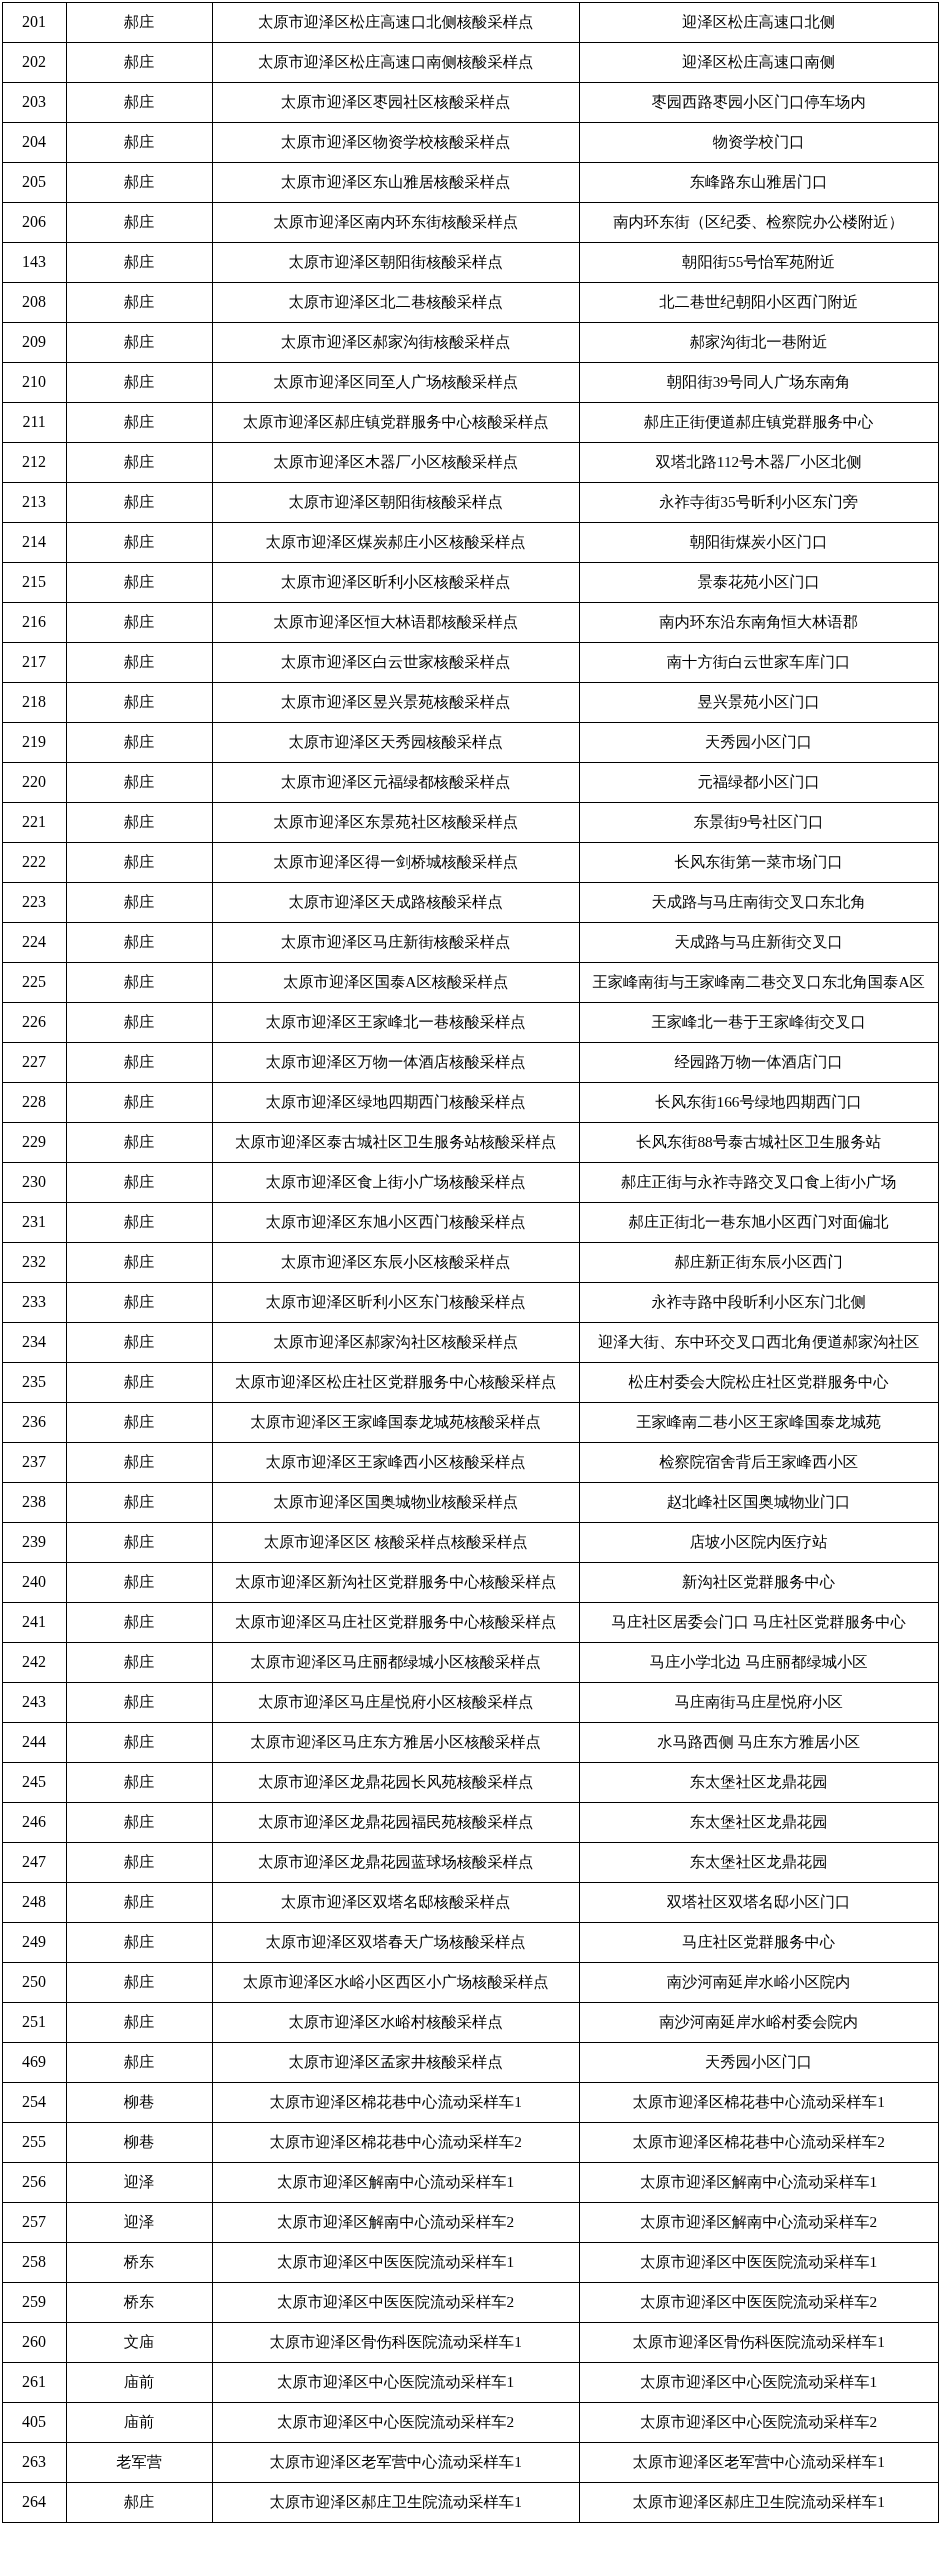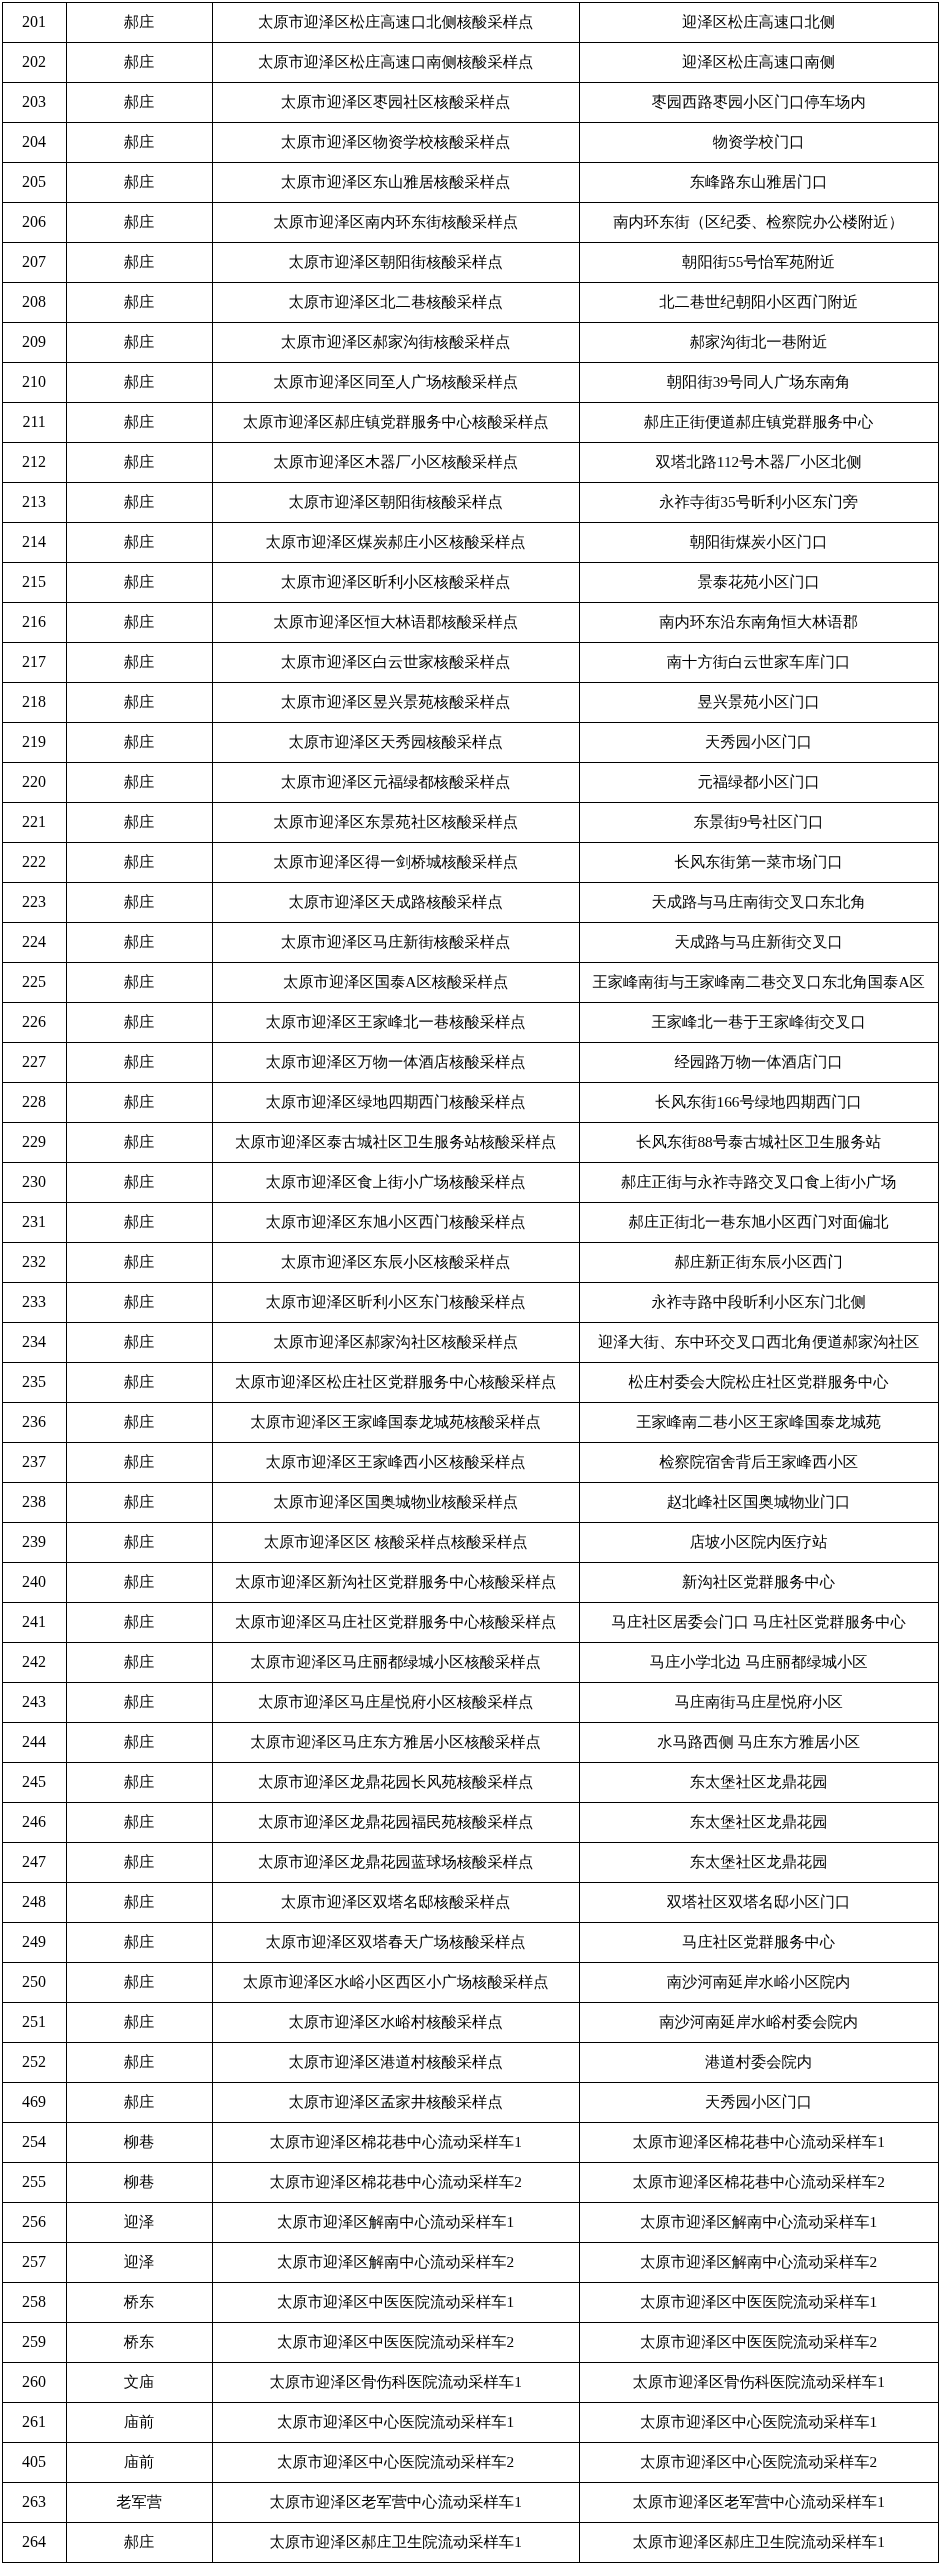--- a/index.html
+++ b/index.html
@@ -74,21 +74,21 @@
     <td>太原市迎泽区东山雅居核酸采样点</td>
     <td>东峰路东山雅居门口</td>
   </tr>
         <tr>
     <td class="num-cell">206</td>
     <td>郝庄</td>
     <td>太原市迎泽区南内环东街核酸采样点</td>
     <td>南内环东街（区纪委、检察院办公楼附近）</td>
   </tr>
         <tr>
-    <td class="num-cell">207</td>
+    <td class="num-cell">143</td>
     <td>郝庄</td>
     <td>太原市迎泽区朝阳街核酸采样点</td>
     <td>朝阳街55号怡军苑附近</td>
   </tr>
         <tr>
     <td class="num-cell">208</td>
     <td>郝庄</td>
     <td>太原市迎泽区北二巷核酸采样点</td>
     <td>北二巷世纪朝阳小区西门附近</td>
   </tr>
@@ -342,26 +342,20 @@
     <td class="num-cell">250</td>
     <td>郝庄</td>
     <td>太原市迎泽区水峪小区西区小广场核酸采样点</td>
     <td>南沙河南延岸水峪小区院内</td>
   </tr>
         <tr>
     <td class="num-cell">251</td>
     <td>郝庄</td>
     <td>太原市迎泽区水峪村核酸采样点</td>
     <td>南沙河南延岸水峪村委会院内</td>
-  </tr>
-        <tr>
-    <td class="num-cell">252</td>
-    <td>郝庄</td>
-    <td>太原市迎泽区港道村核酸采样点</td>
-    <td>港道村委会院内</td>
   </tr>
         <tr>
     <td class="num-cell">469</td>
     <td>郝庄</td>
     <td>太原市迎泽区孟家井核酸采样点</td>
     <td>天秀园小区门口</td>
   </tr>
         <tr>
     <td class="num-cell">254</td>
     <td>柳巷</td>

